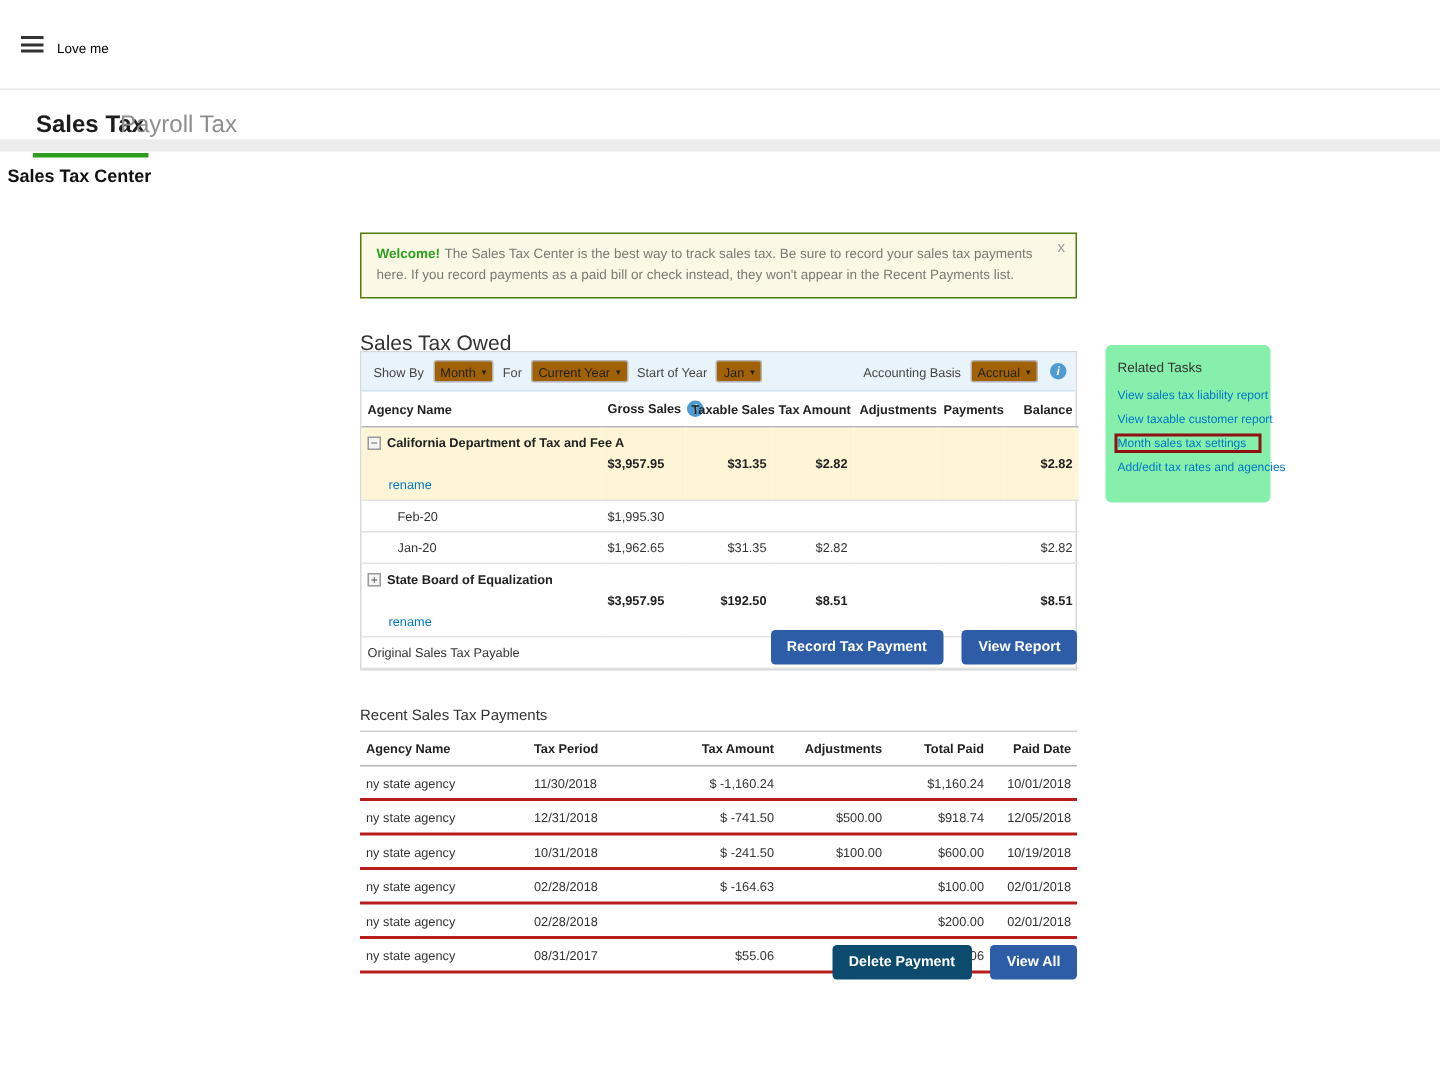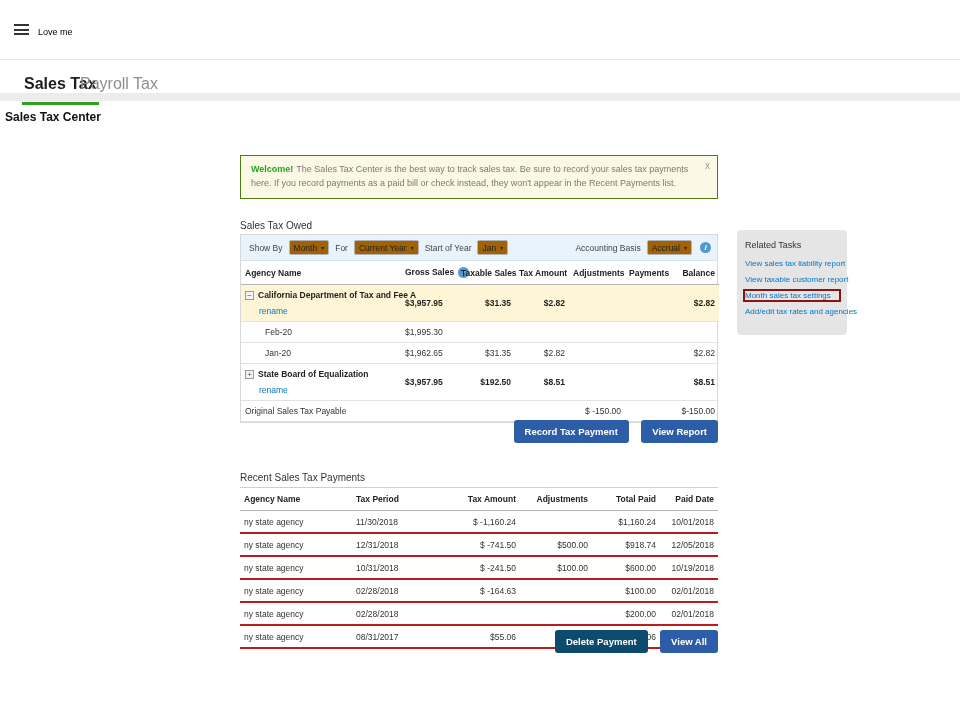--- a/index.html
+++ b/index.html
@@ -20,49 +20,49 @@
   .gray-strip { position:absolute; left:0; top:93px; width:960px; height:8px; background:#ececec; }
 
   .page-title { position:absolute; left:5px; top:110px; font-size:12px; font-weight:bold; color:#111; }
 
   
   .banner { position:absolute; left:240px; top:155px; width:478px; min-height:42px; background:#fbf9e6; border:1px solid #4d7c0f; padding:7px 20px 7px 10px; font-size:9px; color:#7a7a72; line-height:1.55; }
   .banner .welcome { color:#2ca01c; font-weight:bold; margin-right:3px; }
   .banner .close { position:absolute; right:7px; top:2px; color:#999; font-size:10px; cursor:pointer; }
 
   
-  .owed-label { position:absolute; left:240px; top:220px; font-size:10px; color:#333; }
+  .owed-label { position:absolute; left:240px; top:220px; font-size:14px; color:#333; }
   .owed-wrap { position:absolute; left:240px; top:234px; width:478px; border:1px solid #d8d8d8; background:#fff; }
   .controls { height:26px; background:#e9f3fb; border-bottom:1px solid #d2e4f1; display:flex; align-items:center; padding:0 6px; font-size:8.5px; color:#444; white-space:nowrap; }
   .clabel { margin:0 2px; }
   .dropdown { background:#a16207; border:1px solid #b3b3b3; border-radius:2px; padding:1.5px 4px; margin:0 4px; font-size:8.5px; color:#222; cursor:pointer; display:inline-flex; align-items:center; }
   .dropdown .arrow { font-size:6px; margin-left:4px; color:#222; }
   .controls .spacer { flex:1; }
   .info-icon { display:inline-block; width:11px; height:11px; border-radius:50%; background:#4e9ad2; color:#fff; font-size:8px; font-style:italic; font-weight:bold; text-align:center; line-height:11px; margin-left:4px; cursor:pointer; flex:0 0 auto; }
 
   table.owed { width:100%; border-collapse:collapse; table-layout:fixed; font-size:8.5px; }
   table.owed th { font-weight:bold; padding:6px 4px; border-bottom:1px solid #b5b5b5; color:#222; white-space:nowrap; overflow:visible; }
   table.owed td { padding:5px 4px; border-bottom:1px solid #e3e3e3; color:#333; white-space:nowrap; }
   .al { text-align:left; } .ar { text-align:right; }
   tr.highlight { background:#fdf5d5; }
   tr.row-agency td { font-weight:bold; color:#222; }
   tr.row-total td { border-top:1px solid #cfcfcf; font-weight:normal; }
   .agency-name { font-weight:bold; }
-  .rename-link { display:block; color:#0077c5; font-weight:normal; margin:6px 0 0 14px; cursor:pointer; }
+  .rename-link { display:block; color:#0077c5; font-weight:normal; margin:18px 0 0 14px; cursor:pointer; }
   .sub-name { display:block; padding-left:20px; font-weight:normal; }
   .expand-box { display:inline-block; width:9px; height:9px; border:1px solid #9a9a9a; background:#f4f4f4; font-size:8px; line-height:7px; text-align:center; color:#555; margin-right:4px; cursor:pointer; font-weight:normal; }
 
   
   .btn { display:inline-block; border:none; border-radius:3px; color:#fff; font-weight:bold; font-size:9.5px; padding:6px 11px; cursor:pointer; font-family:inherit; margin-left:8px; }
   .btn.primary { background:#2e5da8; }
   .btn.disabled { background:#0c4a6e; cursor:default; }
   .owed-buttons { position:absolute; left:240px; top:420px; width:478px; text-align:right; }
 
   
-  .related { position:absolute; left:737px; top:230px; width:110px; background:#e5e5e5; border-radius:4px; padding:10px 8px 12px 8px; }
+  .related { position:absolute; left:737px; top:230px; width:110px; background:#86efac; border-radius:4px; padding:10px 8px 12px 8px; }
   .related-title { font-size:9px; color:#333; margin-bottom:9px; }
   .related-link { font-size:8px; color:#0077c5; margin-bottom:7px; cursor:pointer; white-space:nowrap; }
   .related-link.boxed { outline:2px solid #8e1212; }
 
   
   .recent-label { position:absolute; left:240px; top:472px; font-size:10px; color:#333; }
   .recent-wrap { position:absolute; left:240px; top:487px; width:478px; }
   table.recent { width:100%; border-collapse:collapse; table-layout:fixed; font-size:8.5px; }
   table.recent th { font-weight:bold; padding:6px 4px; border-top:1px solid #cfcfcf; border-bottom:1px solid #b5b5b5; color:#222; white-space:nowrap; }
   table.recent td { padding:5.5px 4px; border-bottom:2px solid #b91c1c; color:#333; white-space:nowrap; }

